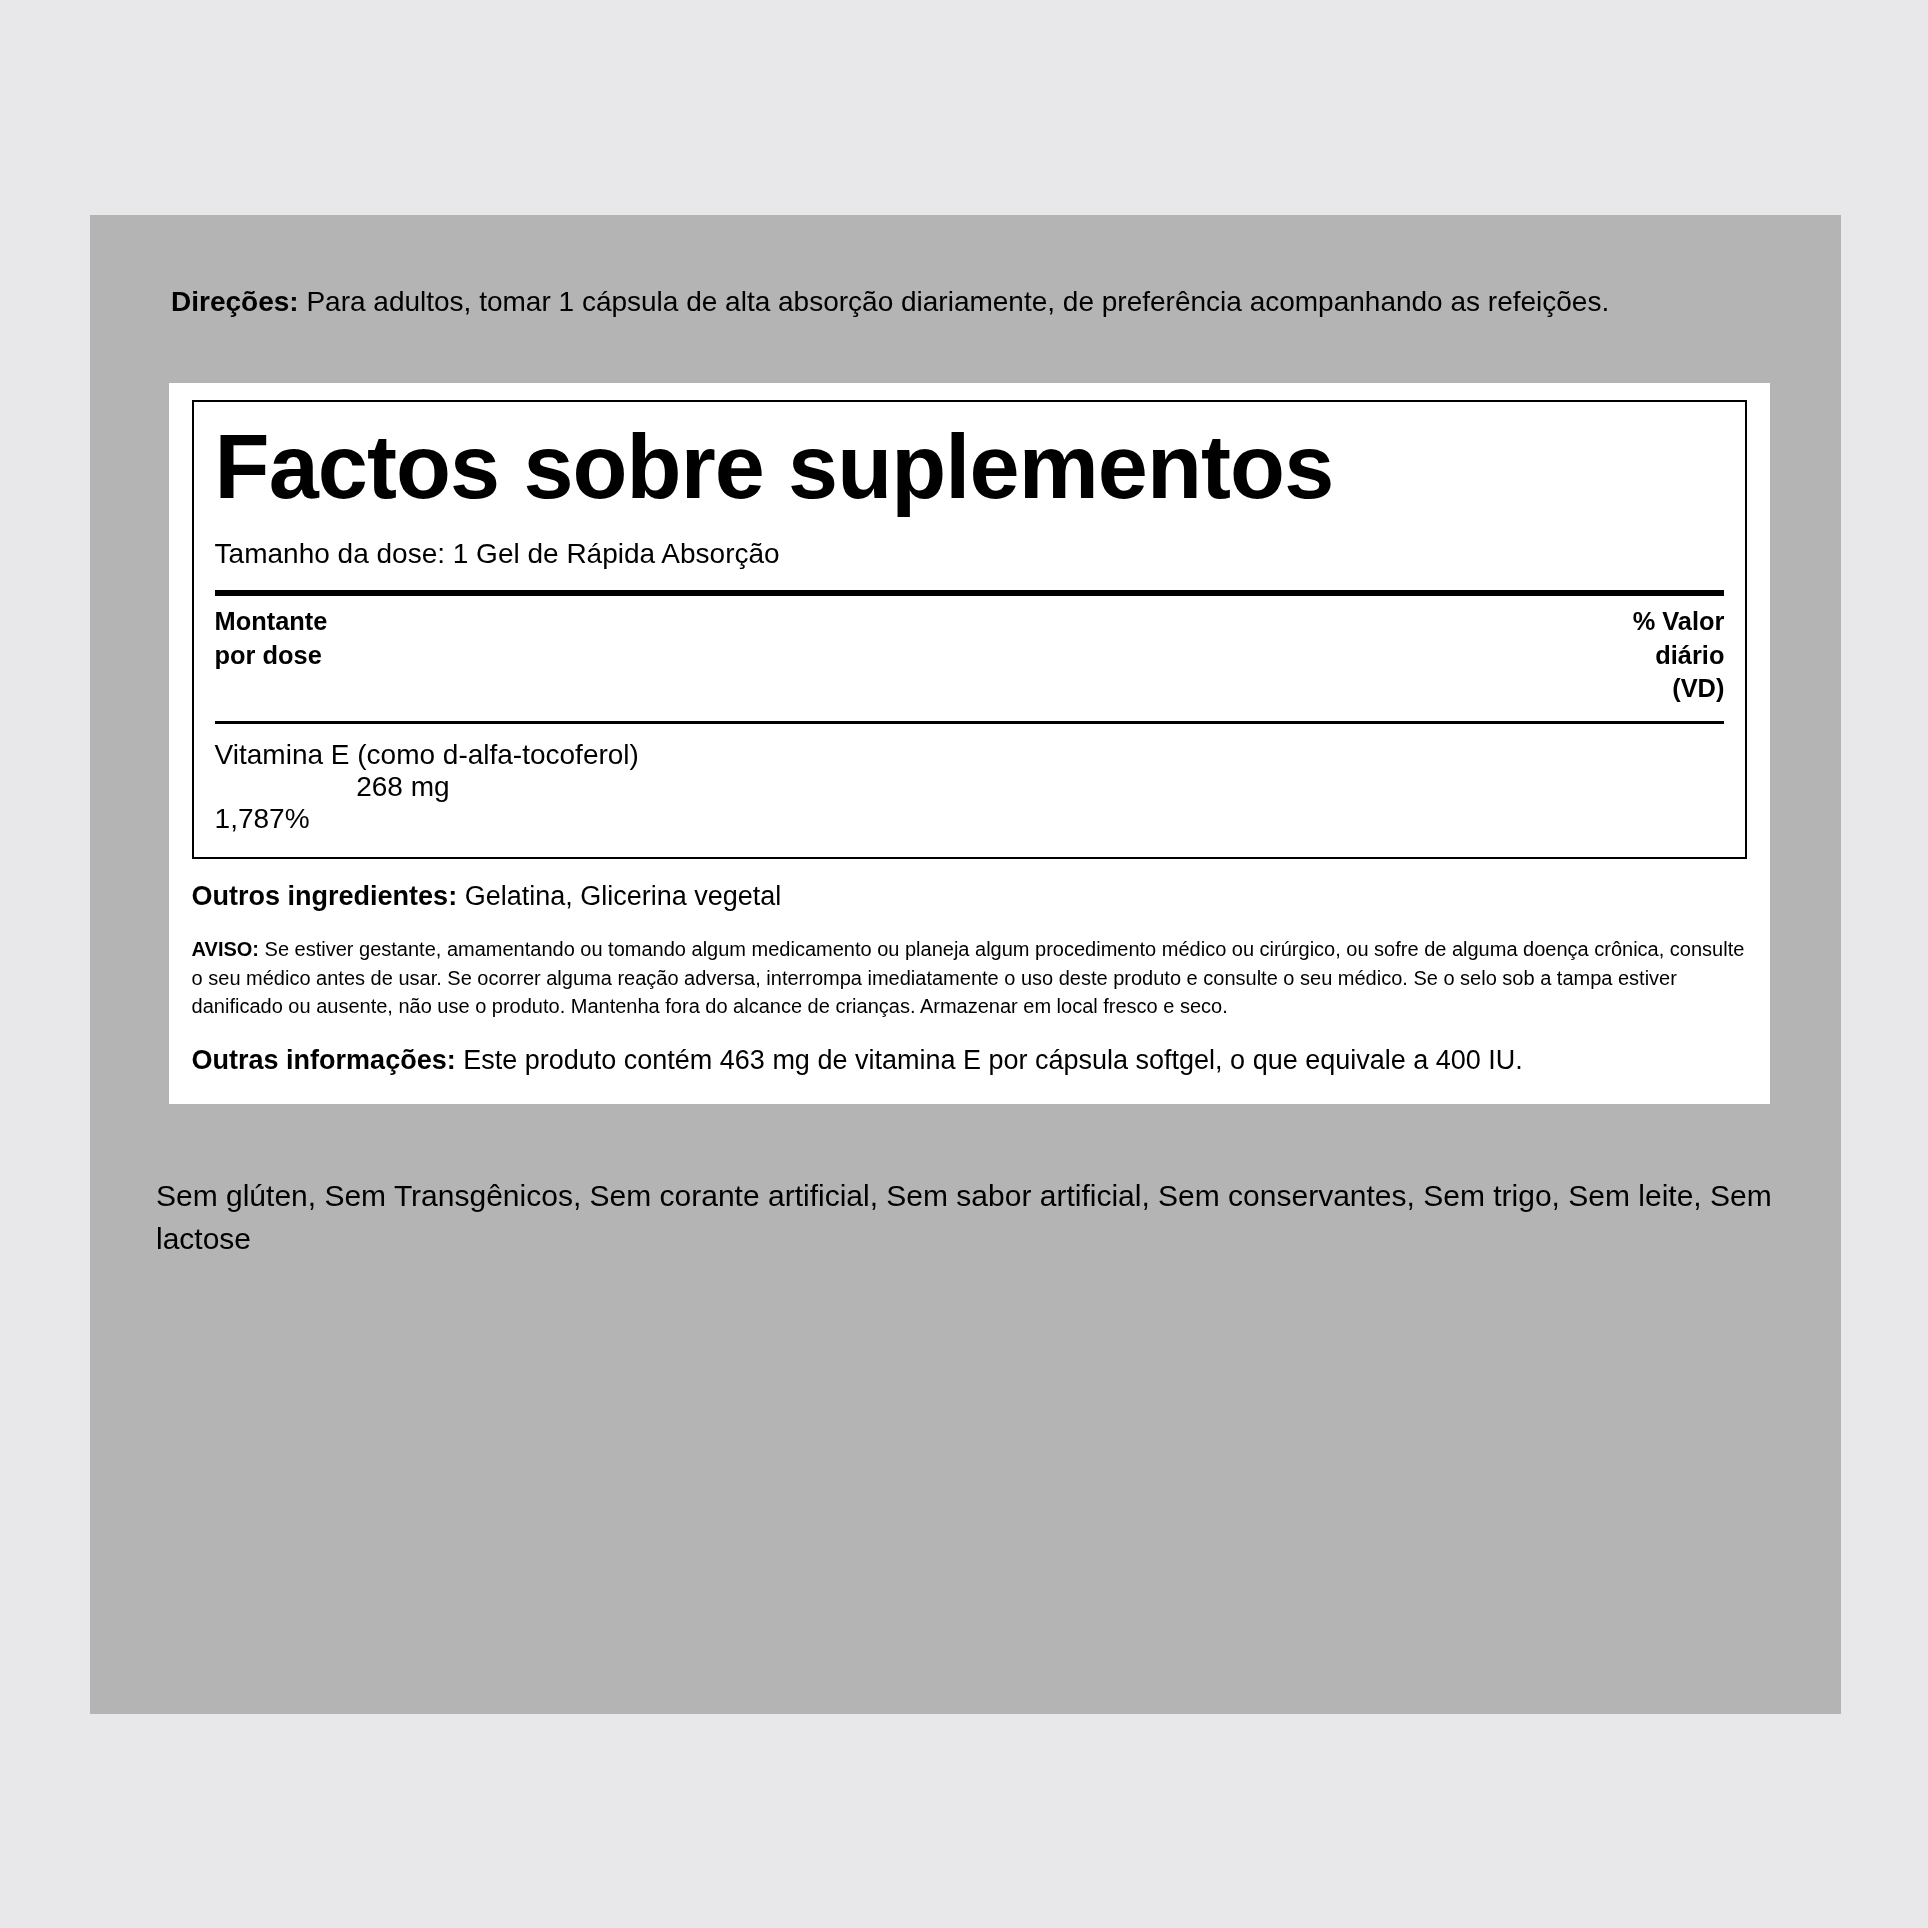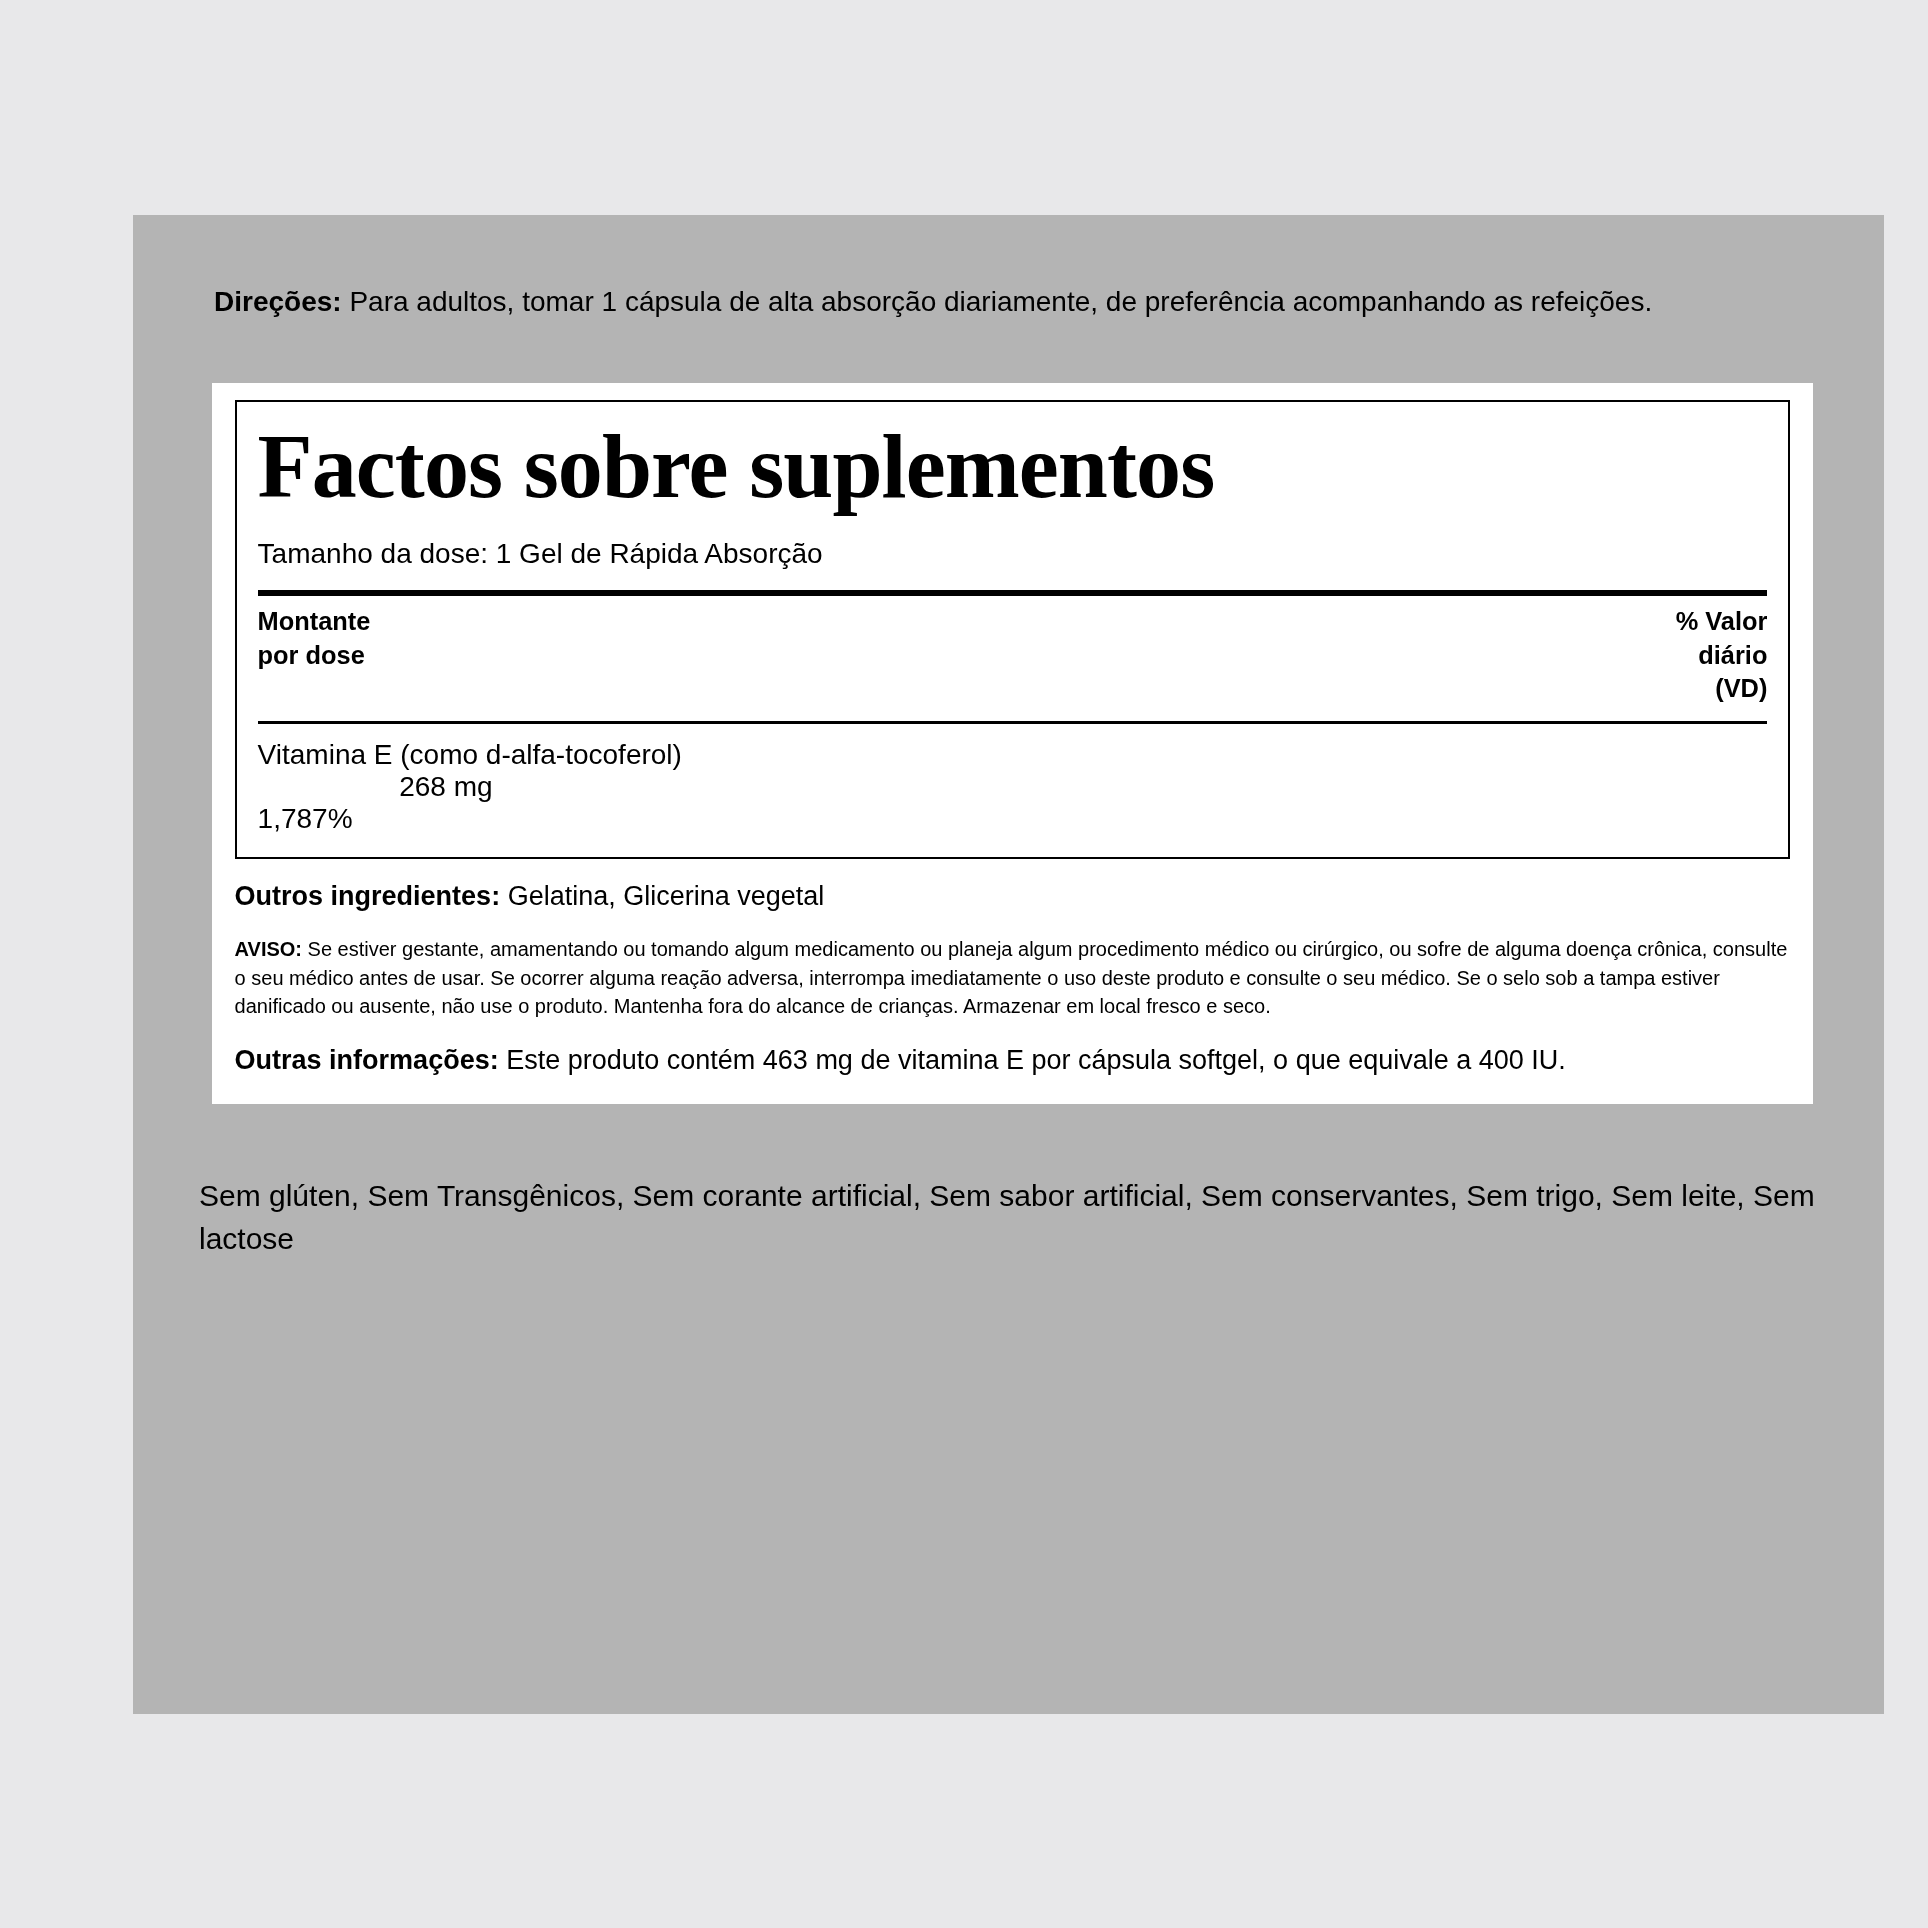--- a/index.html
+++ b/index.html
@@ -24,21 +24,20 @@
 
   
   .panel {
     position: absolute;
     left: 90px;
     top: 215px;
     width: 1751px;
     height: 1499px;
     background: #b4b4b4;
     box-sizing: border-box;
-    margin-left: 43px;
   }
 
   
   .directions {
     position: absolute;
     left: 81px;
     top: 68px;
     width: 1591px;
     font-size: 28px;
     line-height: 1.33;
@@ -69,21 +68,21 @@
     box-sizing: border-box;
   }
 
   .facts-title {
     font-size: 90px;
     font-weight: bold;
     line-height: 1.03;
     letter-spacing: -0.9px;
     color: #000;
     margin: 5.6px 0 21px 0;
-    font-family: Liberation Serif, serif;
+    font-family: Liberation Sans, sans-serif;
   }
 
   .serving-line {
     font-size: 28px;
     color: #000000;
     line-height: 1.45;
   }
 
   .rule-heavy {
     border-top: 6.6px solid #000;

